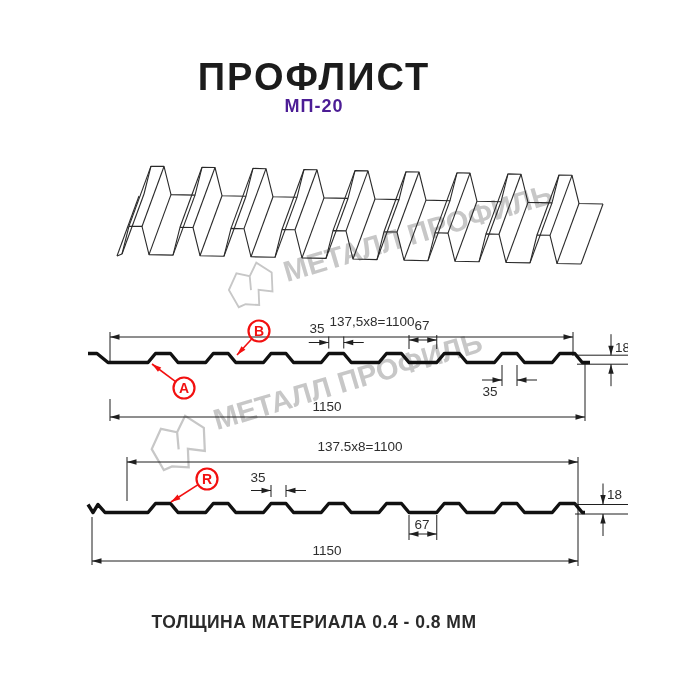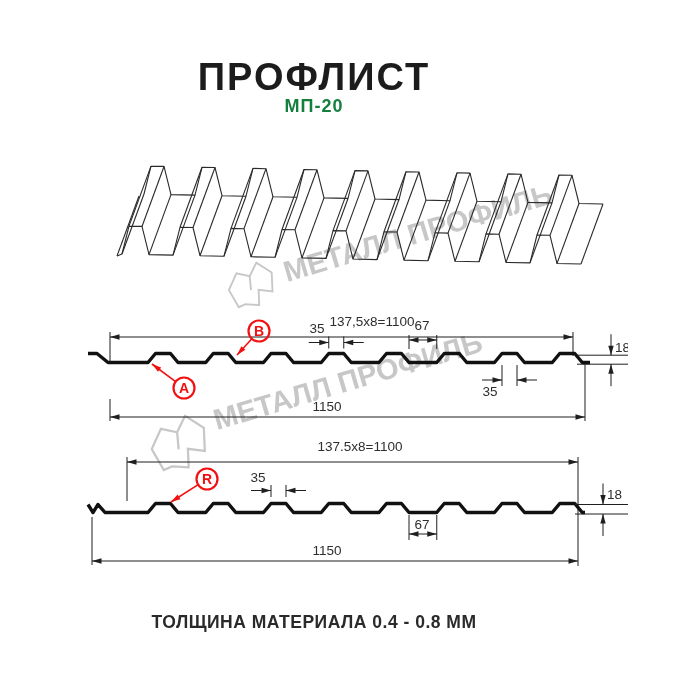--- a/index.html
+++ b/index.html
@@ -1,21 +1,21 @@
 <!DOCTYPE html>
 <html><head>
 <meta charset="utf-8">
 <style>
   html,body{margin:0;padding:0;background:#ffffff;}
   #canvas{position:relative;width:628px;height:700px;background:#ffffff;overflow:hidden;
           font-family:"Liberation Sans",sans-serif;}
   .title{position:absolute;left:0;right:0;top:56px;text-align:center;
          font-size:38px;font-weight:800;letter-spacing:2px;color:#1c1c1c;}
   .subtitle{position:absolute;left:0;right:0;top:96px;text-align:center;
-            font-size:18px;font-weight:600;letter-spacing:1px;color:#15803d;}
+            font-size:18px;font-weight:600;letter-spacing:1px;color:#4c1d95;}
   .footnote{position:absolute;left:0;right:0;top:612px;text-align:center;
             font-size:17.5px;font-weight:700;letter-spacing:.5px;color:#2a2a2a;}
   svg{position:absolute;left:0;top:0;}
   text{font-family:"Liberation Sans",sans-serif;}
 </style>
 </head>
 <body>
 
 <div id="canvas">
   <div class="title">ПРОФЛИСТ</div>

